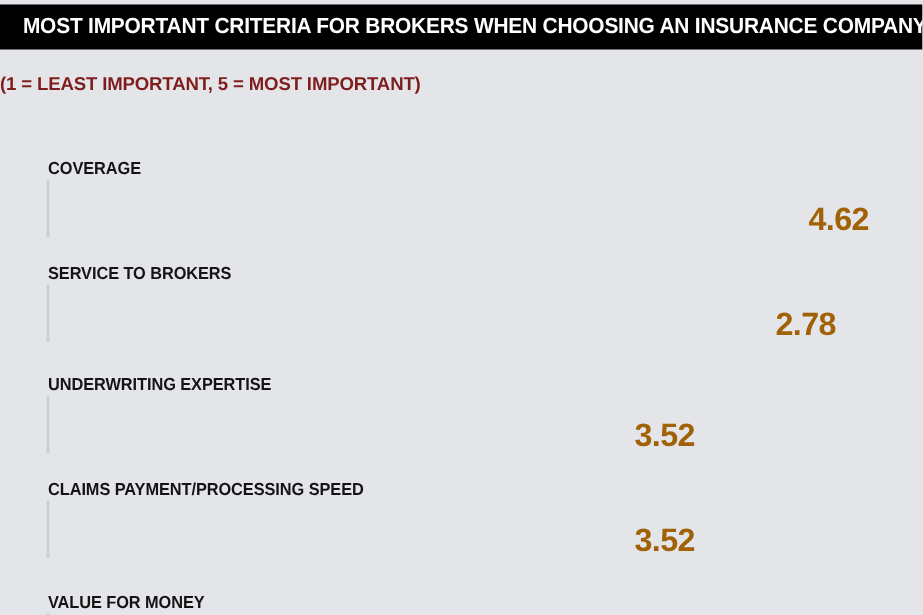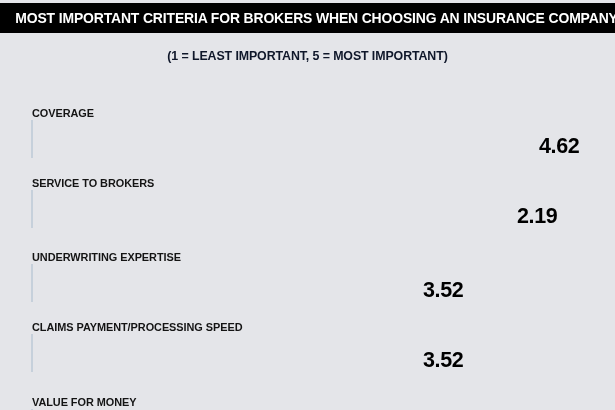--- a/index.html
+++ b/index.html
@@ -45,22 +45,22 @@
     transform: scaleX(0.955);
     transform-origin: left center;
   }
 
   
   #subtitle {
     position: absolute;
     left: 0;
     top: 49px;
     width: 615px;
-    text-align: center;
-    color: #0f172a;
+    text-align: left;
+    color: #7f1d1d;
     font-family: "Liberation Sans Narrow", "Liberation Sans", sans-serif;
     font-weight: bold;
     font-size: 12.4px;
     letter-spacing: -0.1px;
     white-space: nowrap;
   }
 
   
   #plot {
     position: absolute;
@@ -105,21 +105,21 @@
     background: #2089ec;
     box-shadow: 0 0 0 1px rgba(130,160,190,0.30);
   }
 
   .bar-value {
     position: absolute;
     top: 15px;
     height: 36px;
     display: flex;
     align-items: flex-end;
-    color: #000000;
+    color: #a16207;
     font-family: "Liberation Sans Narrow", "Liberation Sans", sans-serif;
     font-weight: bold;
     font-size: 21.5px;
     line-height: 1;
     letter-spacing: -0.4px;
     white-space: nowrap;
     padding-bottom: 1px;
   }
 </style>
 </head>
@@ -139,21 +139,21 @@
         <div class="bar-track" style="width: 501px;">
           <div class="bar-fill" style="background: rgb(32, 137, 236);"></div>
         </div>
         <div class="bar-value" style="left: 539px;">4.62</div>
       </div>
       <div class="bar-row" style="top: 76px;">
         <div class="bar-label">SERVICE TO BROKERS</div>
         <div class="bar-track" style="width: 479px;">
           <div class="bar-fill" style="background: rgb(32, 137, 236);"></div>
         </div>
-        <div class="bar-value" style="left: 517px;">2.19</div>
+        <div class="bar-value" style="left: 517px;">2.78</div>
       </div>
       <div class="bar-row" style="top: 150px;">
         <div class="bar-label">UNDERWRITING EXPERTISE</div>
         <div class="bar-track" style="width: 385px;">
           <div class="bar-fill" style="background: rgb(32, 137, 236);"></div>
         </div>
         <div class="bar-value" style="left: 423px;">3.52</div>
       </div>
       <div class="bar-row" style="top: 220px;">
         <div class="bar-label">CLAIMS PAYMENT/PROCESSING SPEED</div>

